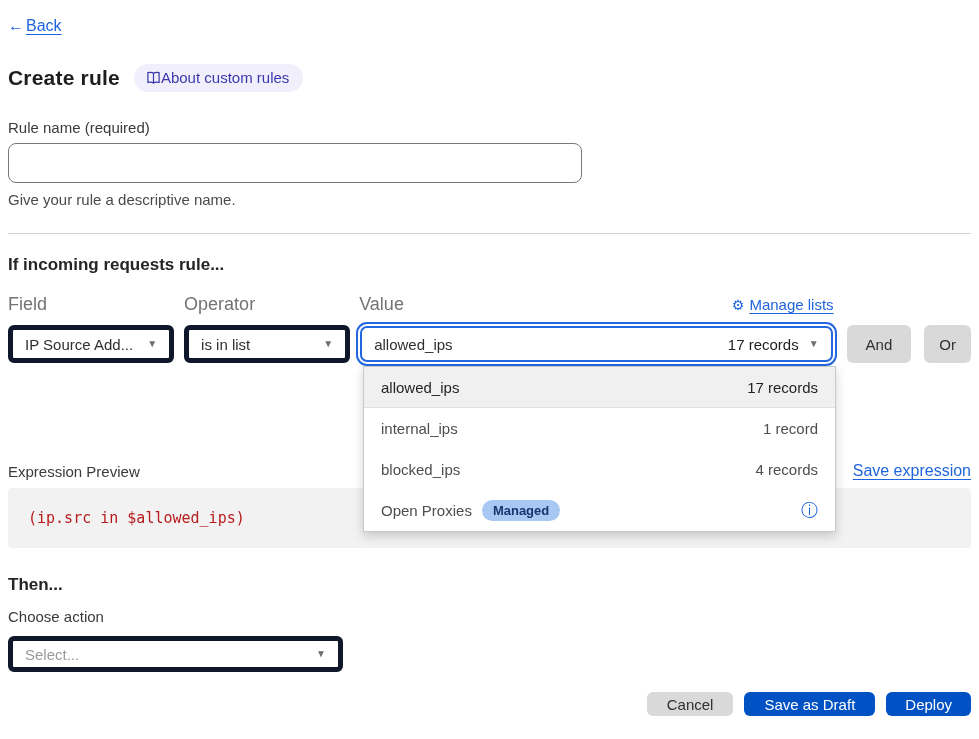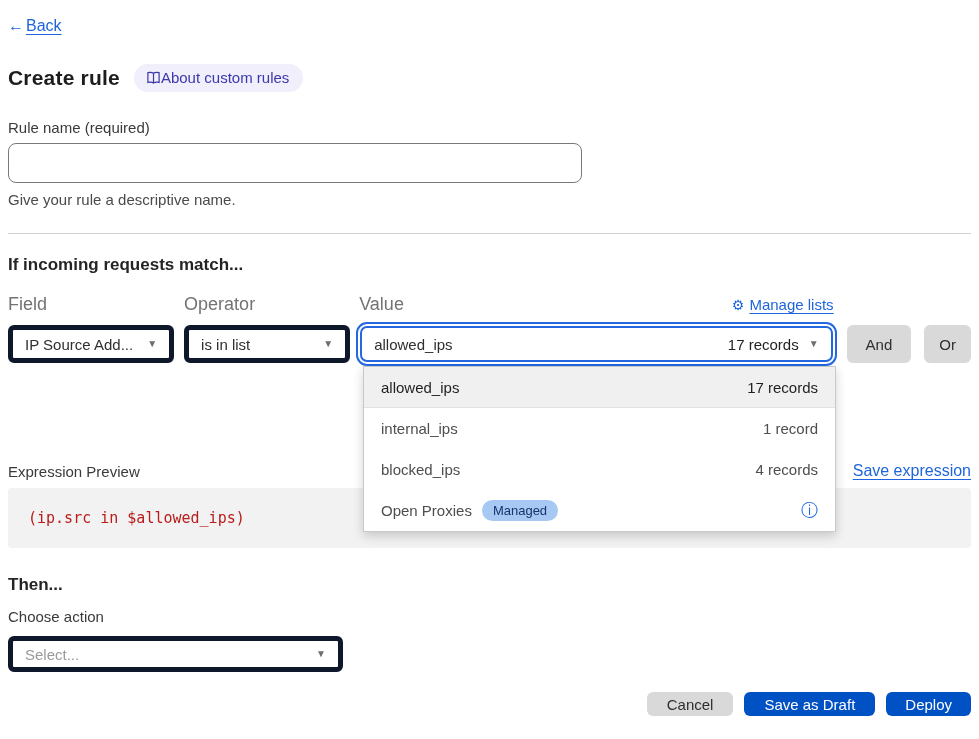--- a/index.html
+++ b/index.html
@@ -79,21 +79,21 @@
     z-index: 20;
   }
   .list-option {
     height: 41px; display: flex; align-items: center;
     padding: 0 17px; font-size: 15px; color: #4e4e4e; cursor: pointer;
   }
   .list-option .opt-name { flex: 1; display: flex; align-items: center; gap: 10px; }
   .list-option.active { background: #f0f0f0; color: #1f1f1f; border-bottom: 1px solid #e2e2e2; }
   .badge-managed {
     background: #a6c8f2; color: #17356e; border-radius: 11px;
-    padding: 3px 11px; font-size: 13px;
+    padding: 3px 11px; font-size: 13px; font-weight: bold;
   }
   .info-icon { color: #2368e1; font-size: 17px; line-height: 1; cursor: pointer; }
 
   .expr-head { margin-top: 99px; display: flex; justify-content: space-between; align-items: center; }
   .expr-label { font-size: 15px; color: #3a3a3a; }
   .expr-block {
     margin-top: 8px; height: 60px; background: #f2f2f2; border-radius: 4px;
     display: flex; align-items: center; padding: 0 20px;
   }
   .expr-code { font-family: "DejaVu Sans Mono", monospace; font-size: 15px; color: #b91c1c; }
@@ -135,21 +135,21 @@
   </div>
 
   
   <div class="field-label">Rule name (required)</div>
   <input type="text" class="text-input" aria-label="Rule name (required)" style="">
   <div class="helper">Give your rule a descriptive name.</div>
 
   <hr class="divider">
 
   
-  <h2 class="section-heading">If incoming requests match...</h2>
+  <h2 class="section-heading">If incoming requests rule...</h2>
 
   <div class="builder">
     <div class="col col-field">
       <div class="col-label">Field</div>
       <div class="select">
         <span class="sel-text">IP Source Add...</span>
         <span class="caret">▼</span>
       </div>
     </div>
 

